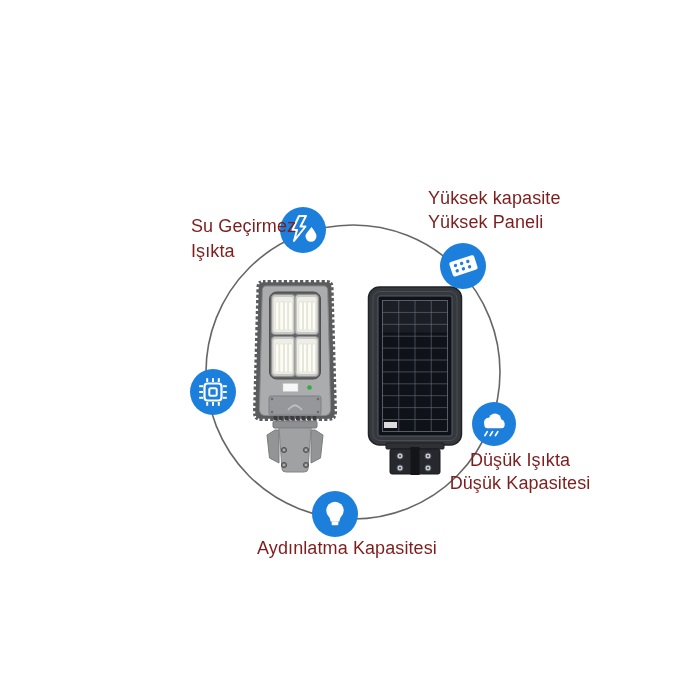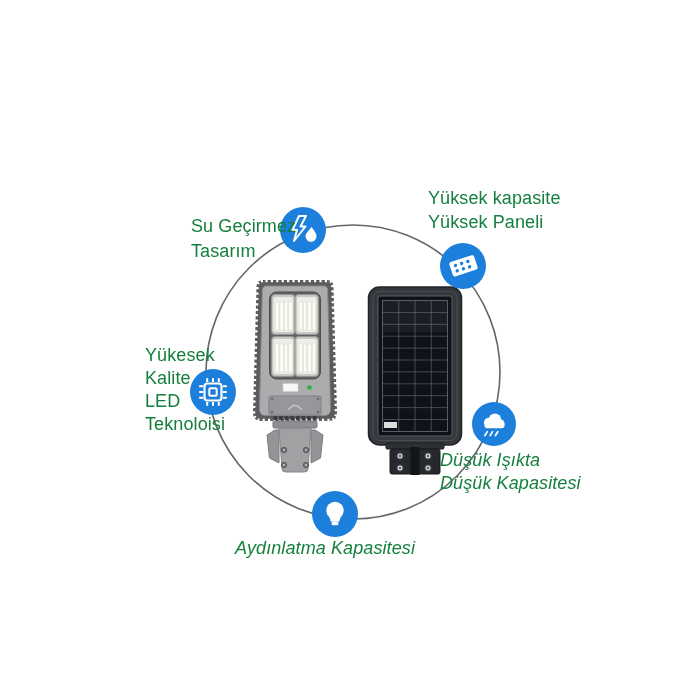--- a/index.html
+++ b/index.html
@@ -1,23 +1,23 @@
 <!DOCTYPE html>
 <html><head>
 <meta charset="utf-8">
 <style>
   html,body{margin:0;padding:0;background:#fff;}
   .canvas{
     position:relative;width:700px;height:700px;background:#ffffff;overflow:hidden;
     font-family:"Liberation Sans", sans-serif;color:#2d2d2d;
   }
   .abs{position:absolute;}
-  .feature-label{font-size:18px;line-height:25px;letter-spacing:0.1px;color:#15803d;}
+  .feature-label{font-size:18px;line-height:25px;letter-spacing:0.1px;color:#7f1d1d;}
   .feature-label.tight{line-height:23px;}
-  .feature-label.center{font-style:italic;}
+  .feature-label.center{text-align:center;}
   .icon-badge{position:absolute;width:46px;height:46px;}
   .icon-badge svg{display:block;}
 </style>
 </head>
 <body>
 
 <div class="canvas">
 
   <svg class="abs" style="left:0;top:0" width="700" height="700" viewBox="0 0 700 700">
     <circle cx="353" cy="372" r="147" fill="none" stroke="#666666" stroke-width="1.6"></circle>
@@ -215,34 +215,28 @@
     <svg width="46" height="46" viewBox="0 0 46 46">
       <circle cx="23" cy="23" r="23" fill="#1c7fdb"></circle>
       <circle cx="23" cy="19.5" r="8.7" fill="#ffffff"></circle>
       <path d="M16.8 24 L29.2 24 L27.2 30.8 L18.8 30.8 Z" fill="#ffffff"></path>
       <rect x="19.6" y="30.8" width="6.8" height="3.4" rx="1.2" fill="#ffffff"></rect>
     </svg>
   </div>
 
   <div class="abs feature-label" style="left:191px;top:214px">
     <div>Su Geçirmez</div>
-    <div>Tasarım</div>
+    <div>Işıkta</div>
   </div>
 
   <div class="abs feature-label" style="left:428px;top:186px;line-height:24px">
     <div>Yüksek kapasite</div>
     <div>Yüksek Paneli</div>
   </div>
 
-  <div class="abs feature-label tight" style="left:145px;top:344px">
-    <div>Yükesek</div>
-    <div>Kalite</div>
-    <div>LED</div>
-    <div>Teknoloisi</div>
-  </div>
 
   <div class="abs feature-label center" style="left:440px;top:449px;width:160px;line-height:23px">
     <div>Düşük Işıkta</div>
     <div>Düşük Kapasitesi</div>
   </div>
 
   <div class="abs feature-label center" style="left:235px;top:536px;width:224px">
     <div>Aydınlatma Kapasitesi</div>
   </div>
 

